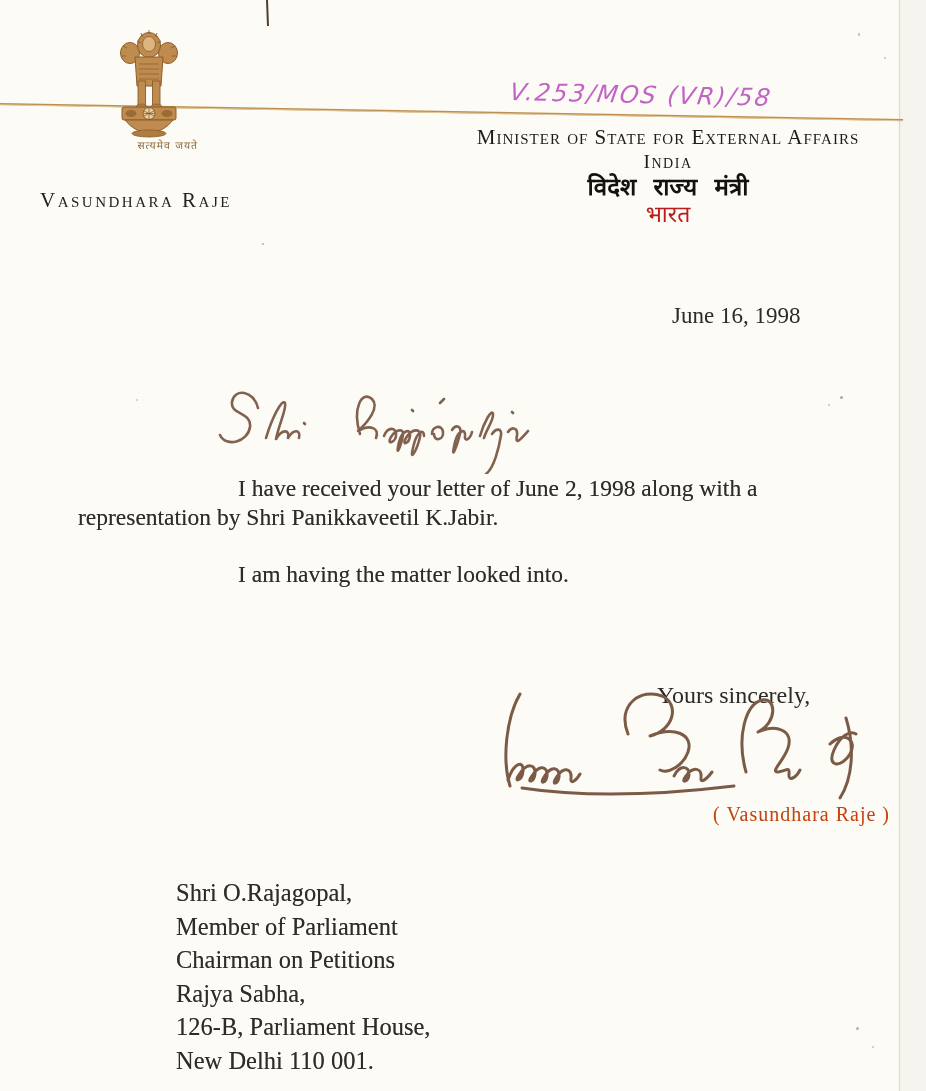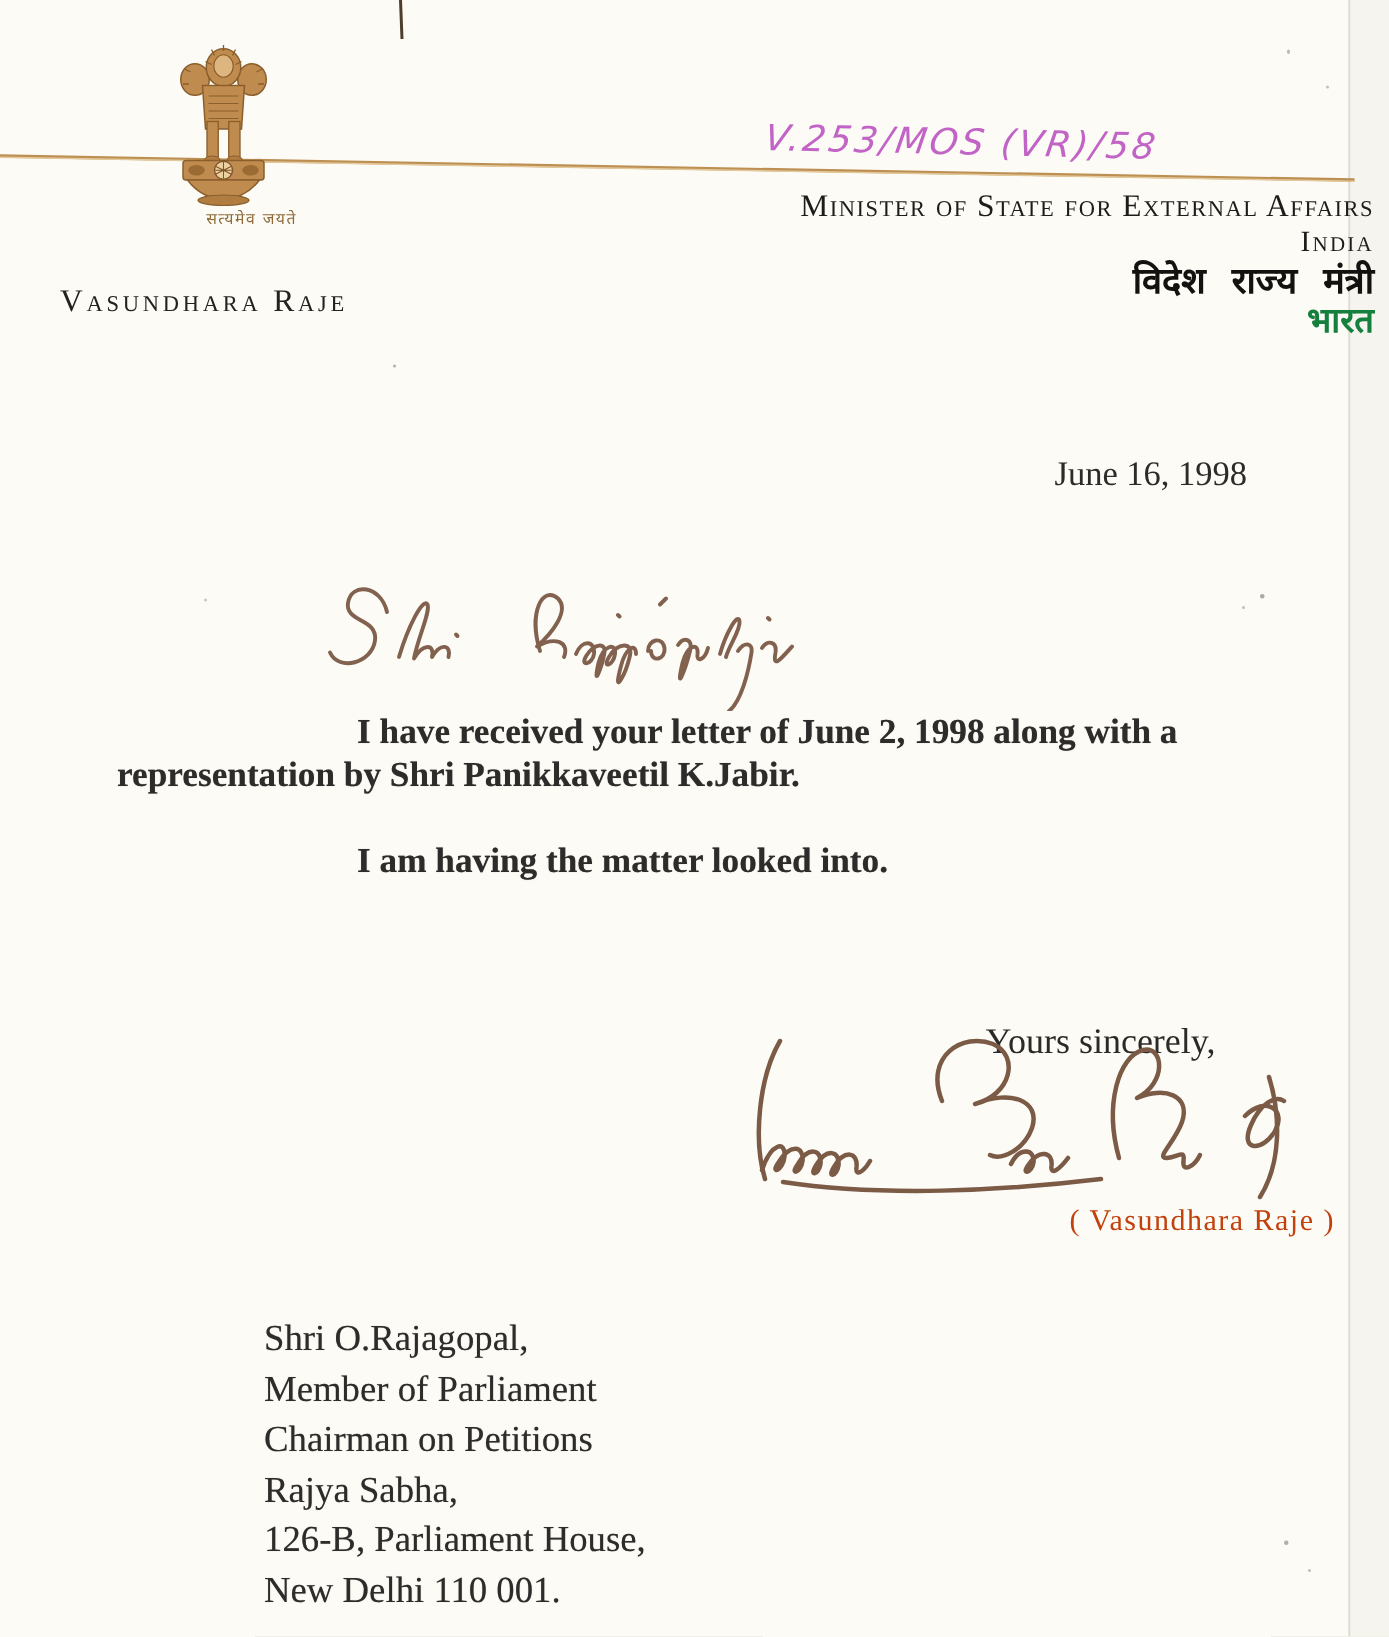--- a/index.html
+++ b/index.html
@@ -5,48 +5,47 @@
   html,body{margin:0;padding:0;background:#e8e6e0;}
   #page{
     position:relative;width:926px;height:1091px;margin:0 auto;
     background:#fcfbf6;overflow:hidden;
     font-family:"Liberation Serif",serif;color:#2d2b29;
   }
   .abs{position:absolute;}
   
   #paper-edge-strip{left:900px;top:0;width:26px;height:1091px;background:#f6f4ee;}
   
-  #office-block{left:420px;top:126px;width:496px;text-align:right;line-height:1.12;}
+  #office-block{left:420px;top:126px;width:496px;text-align:center;line-height:1.12;}
   .office-en1{font-variant:small-caps;font-size:21px;letter-spacing:1px;color:#1e1c1a;}
   .office-en2{font-variant:small-caps;font-size:19.5px;letter-spacing:1.5px;color:#1e1c1a;margin-top:1px;}
   .office-hi1{font-family:"DejaVu Sans","Liberation Sans",sans-serif;font-weight:700;font-size:24px;color:#141210;margin-top:2px;word-spacing:9px;}
-  .office-hi2{font-family:"DejaVu Sans","Liberation Sans",sans-serif;font-weight:700;font-size:23px;color:#15803d;margin-top:1px;}
+  .office-hi2{font-family:"DejaVu Sans","Liberation Sans",sans-serif;font-weight:400;font-size:23px;color:#b91c1c;margin-top:1px;}
   
   #ref-number{
     left:512px;top:78px;width:330px;
     font-family:"DejaVu Sans",sans-serif;font-style:italic;
     font-size:24px;letter-spacing:2px;color:#c263c6;
     transform:rotate(1.3deg) skewX(-7deg);transform-origin:left top;
   }
   
   #sender-name{
     left:40px;top:188px;width:320px;
     font-variant:small-caps;font-size:21px;letter-spacing:2.5px;color:#242220;
   }
   #emblem-motto{
     left:100px;top:138px;width:98px;text-align:right;
     font-family:"DejaVu Sans","Liberation Sans",sans-serif;
     font-size:10.5px;color:#8f6a38;letter-spacing:1px;
   }
-  #date-line{left:703px;top:303px;font-size:23px;color:#2d2b29;}
+  #date-line{left:672px;top:303px;font-size:23px;color:#2d2b29;}
   .body-par{
     left:78px;width:800px;font-size:23.5px;line-height:29px;margin:0;
     white-space:pre-line;text-indent:160px;color:#2e2c2a;
     text-shadow:0 0 .5px rgba(45,43,41,.55);
-    font-weight:bold;
   }
   #paragraph-1{top:474px;}
   #paragraph-2{top:560px;}
   #closing-line{left:657px;top:682px;font-size:24px;color:#2c2a28;}
   #signature-printed{left:610px;top:803px;width:280px;text-align:right;font-size:20px;letter-spacing:1px;color:#c2410c;}
   #recipient-block{
     left:176px;top:876px;width:360px;font-size:24.5px;line-height:33.5px;
     white-space:pre-line;color:#2e2c2a;text-shadow:0 0 .5px rgba(45,43,41,.5);
   }
   .speck{position:absolute;border-radius:50%;background:#6b655c;}

